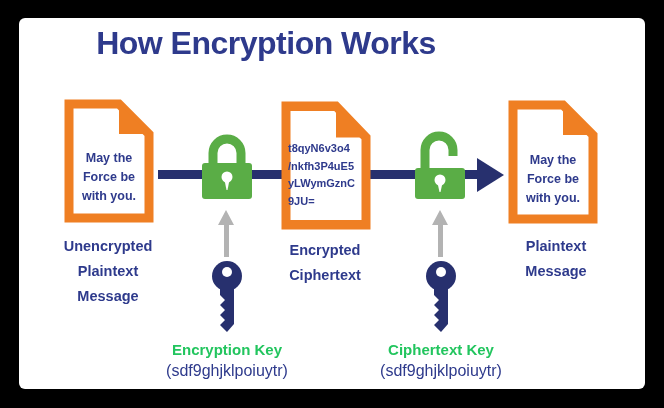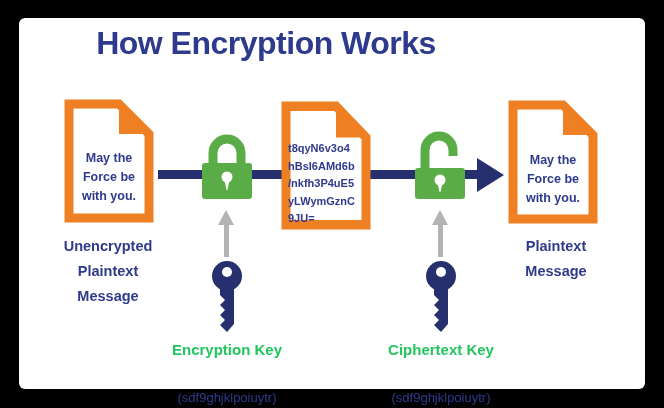--- a/index.html
+++ b/index.html
@@ -46,21 +46,21 @@
     border-left:8.5px solid transparent;
     border-right:8.5px solid transparent;
     border-bottom:15px solid #b3b3b3;
   }
   .key-label {
     position:absolute; text-align:center; color:#22c55e; font-weight:bold;
     font-size:15px; z-index:4;
   }
   .key-sublabel {
     position:absolute; text-align:center; color:#2e3a8c; font-weight:normal;
-    font-size:13px; z-index:4;margin-top:28px;
+    font-size:16px; z-index:4;
   }
 </style>
 </head>
 <body>
 
 <div class="canvas"></div>
 
 <div class="title">How Encryption Works</div>
 
 <div class="flow-line"></div>
@@ -87,26 +87,27 @@
   <circle cx="30" cy="46" r="5.5" fill="#ffffff"></circle>
   <polygon points="27.5,49 32.5,49 30.5,59 29.5,59" fill="#ffffff"></polygon>
 </svg>
 
 <svg class="doc" style="left:279px; top:99px;" width="94" height="133" viewBox="0 0 94 128" preserveAspectRatio="none">
   <path d="M7,7 H57 L87,37 V121 H7 Z" fill="#ffffff" stroke="#ef7f23" stroke-width="9" stroke-linejoin="miter"></path>
   <path d="M57,7 V37 H87 Z" fill="#ef7f23"></path>
 </svg>
 <div class="cipher-text" style="left:288px; top:140px; width:80px;">
   <div>t8qyN6v3o4</div>
-  <div>hBsI6AMd6b</div>
   <div>/nkfh3P4uE5</div>
   <div>yLWymGznC</div>
   <div>9JU=</div>
 </div>
 <div class="caption" style="left:261px; top:238px; width:128px;">
+  <div>Encrypted</div>
+  <div>Ciphertext</div>
 </div>
 
 <svg class="lock" style="left:411px; top:126px;" width="62" height="74" viewBox="0 0 62 74">
   <path d="M14,42 V24 a14,14 0 0 1 28,0 v6" fill="none" stroke="#5aad46" stroke-width="9"></path>
   <rect x="4" y="42" width="50" height="31" rx="3" fill="#5aad46"></rect>
   <circle cx="29" cy="54" r="5.5" fill="#ffffff"></circle>
   <polygon points="26.5,57 31.5,57 29.5,66 28.5,66" fill="#ffffff"></polygon>
 </svg>
 
 <svg class="doc" style="left:506px; top:98px;" width="94" height="128" viewBox="0 0 94 128" preserveAspectRatio="none">

